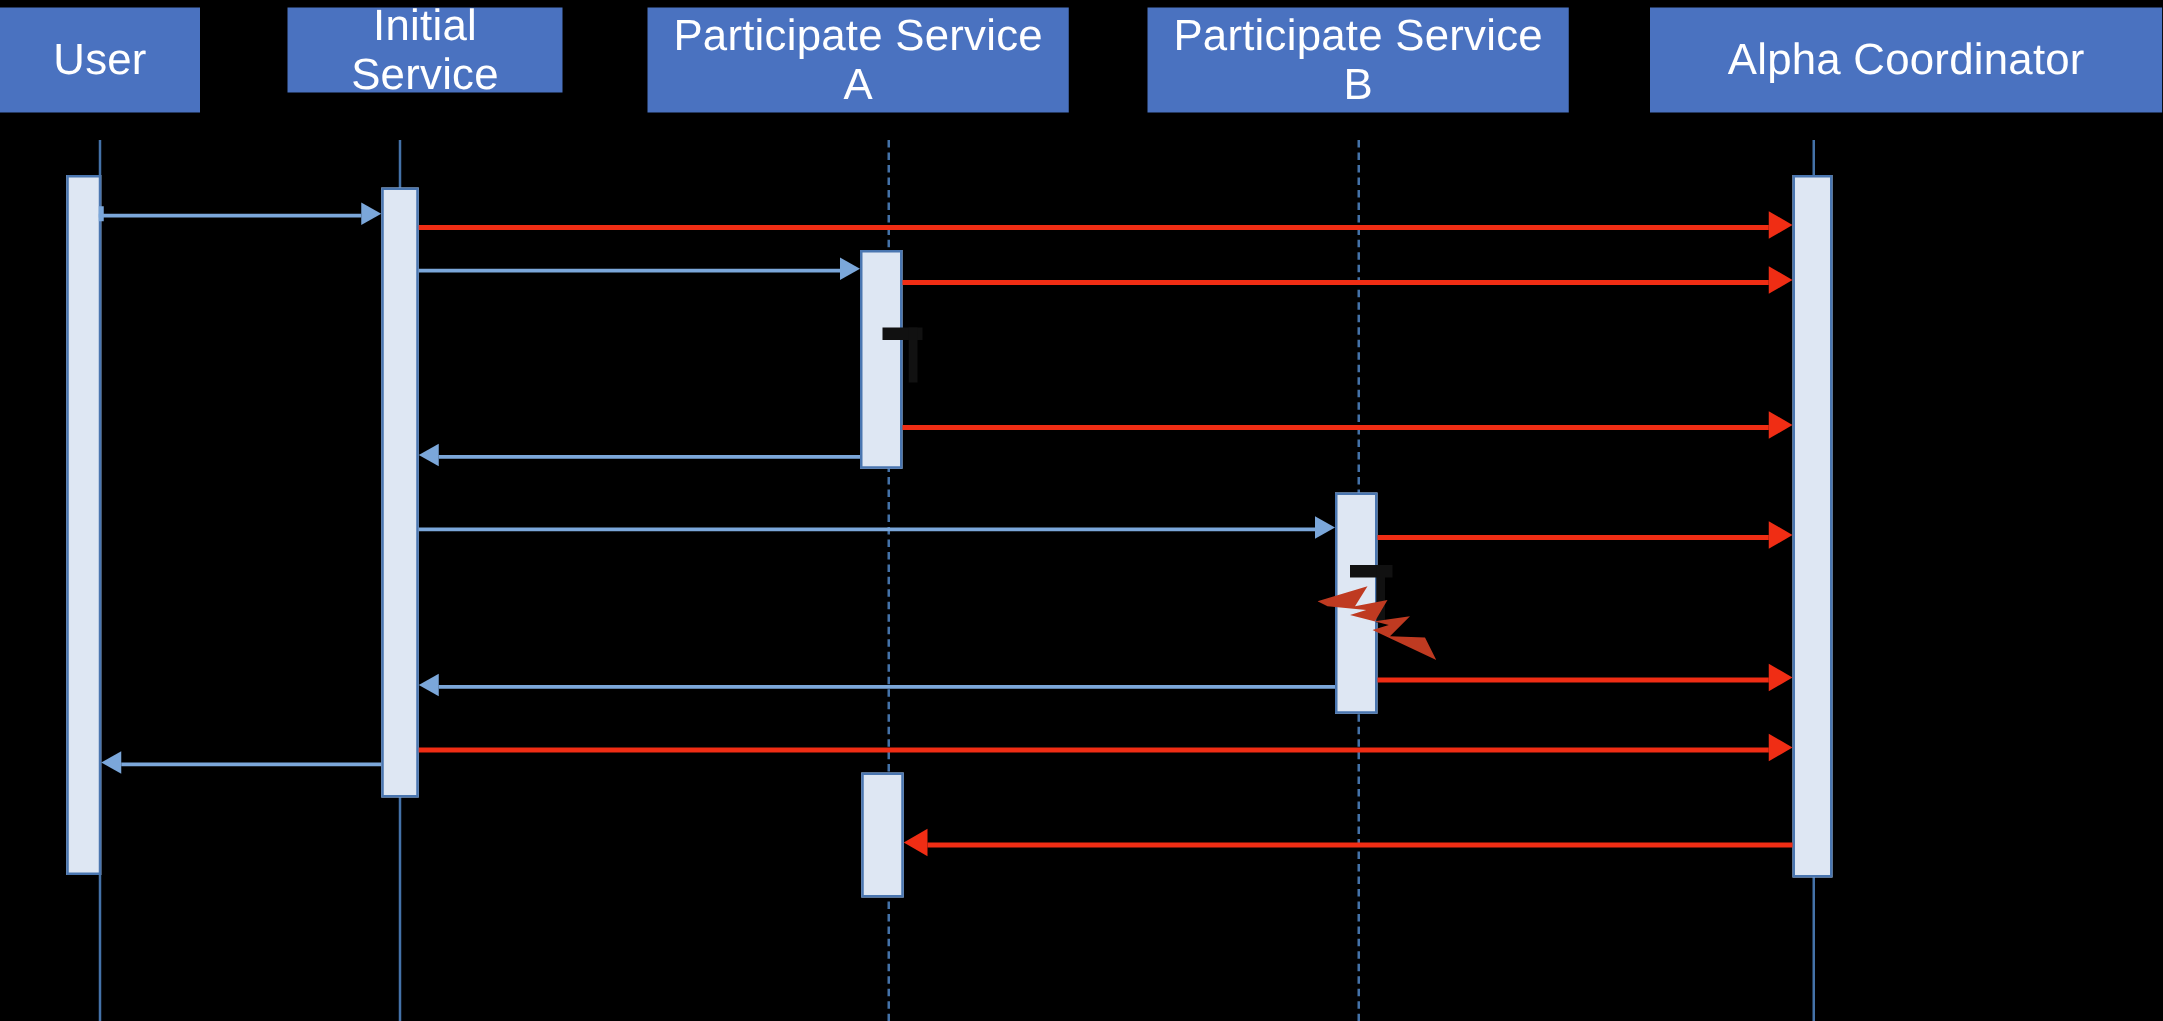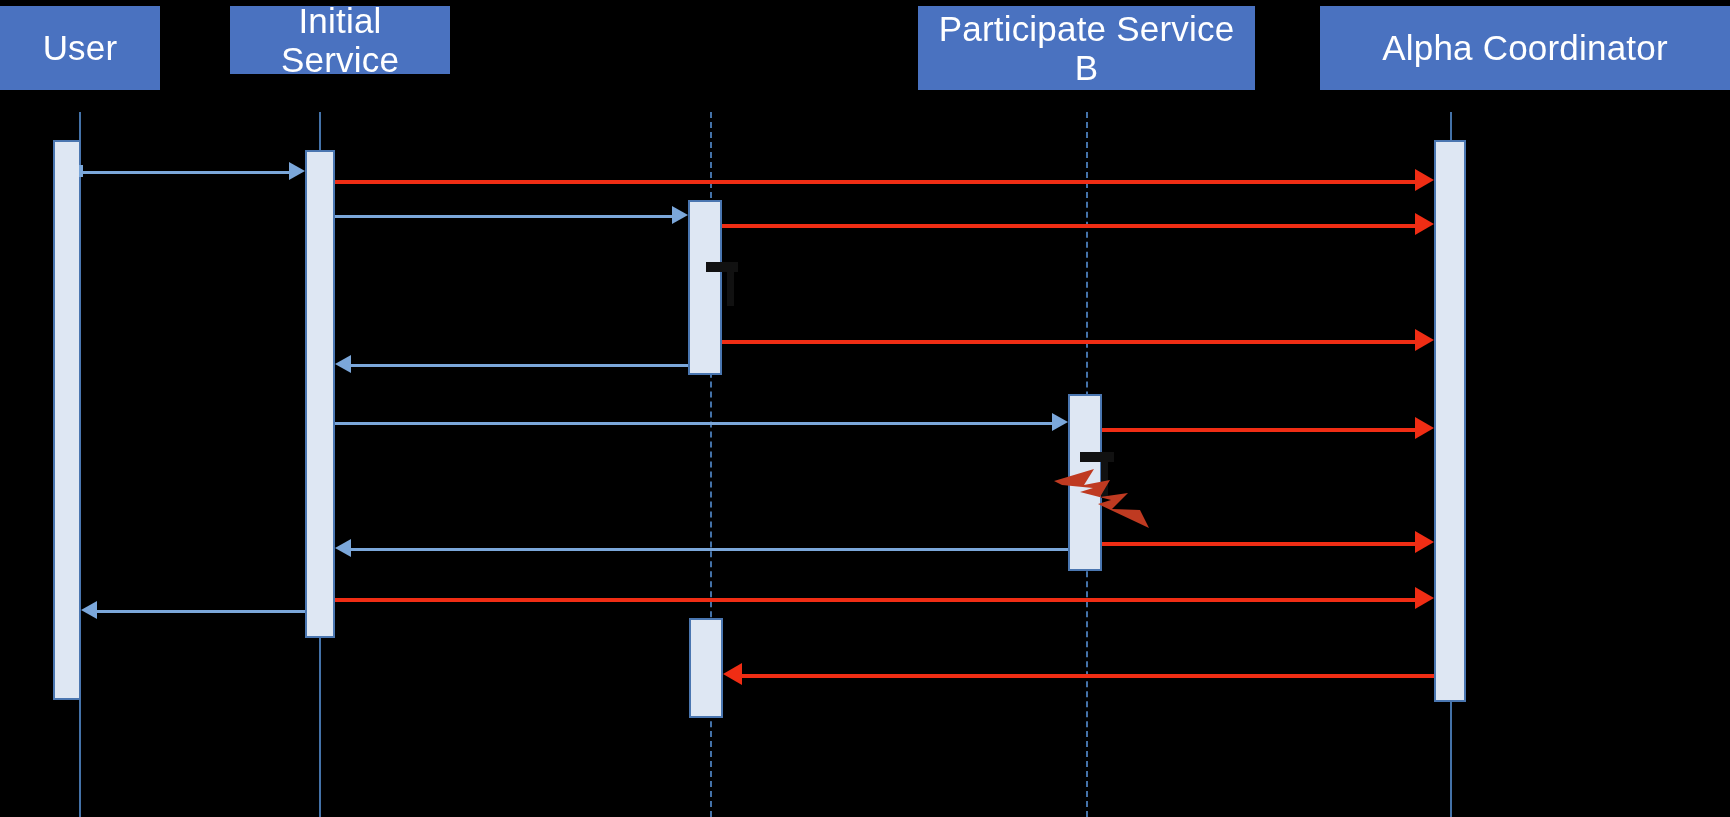--- a/index.html
+++ b/index.html
@@ -104,20 +104,23 @@
 <div id="stage">
 
   <div class="phead" style="left:0px; top:6px; width:160px; height:84px;">
     <span>User</span>
   </div>
 
   <div class="phead" style="left:230px; top:6px; width:220px; height:68px;">
     <span>Initial Service</span>
   </div>
 
+  <div class="phead" style="left:518px; top:6px; width:337px; height:84px;">
+    <span>Participate Service A</span>
+  </div>
 
   <div class="phead" style="left:918px; top:6px; width:337px; height:84px;">
     <span>Participate Service B</span>
   </div>
 
   <div class="phead" style="left:1320px; top:6px; width:410px; height:84px;">
     <span>Alpha Coordinator</span>
   </div>
 
   <div class="lifeline" style="left:79px; top:112px; height:705px;"></div>

